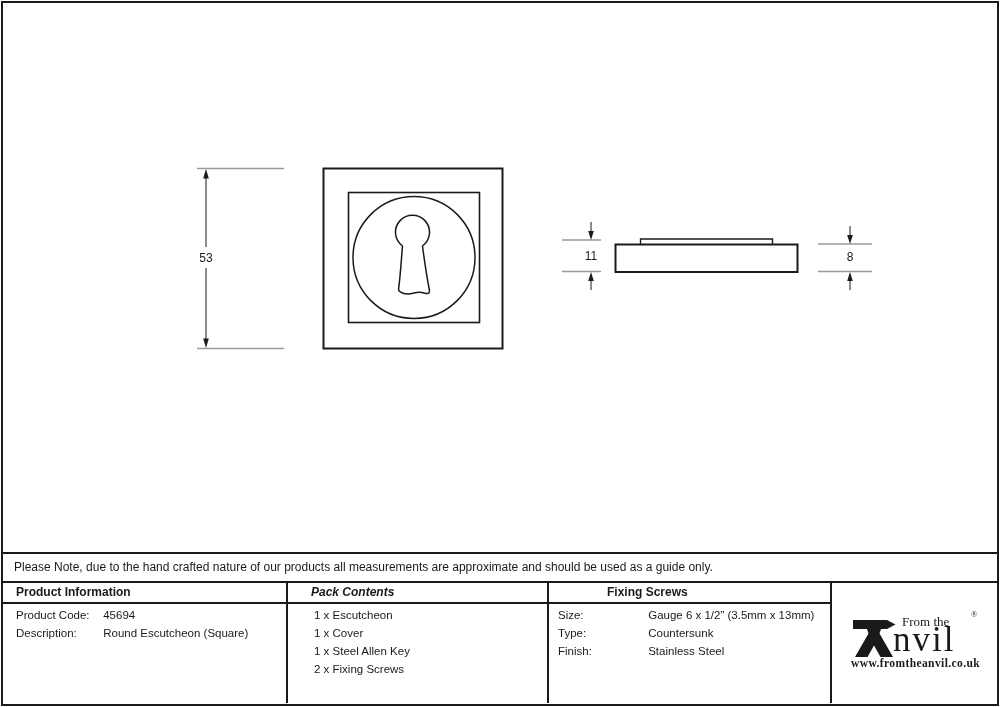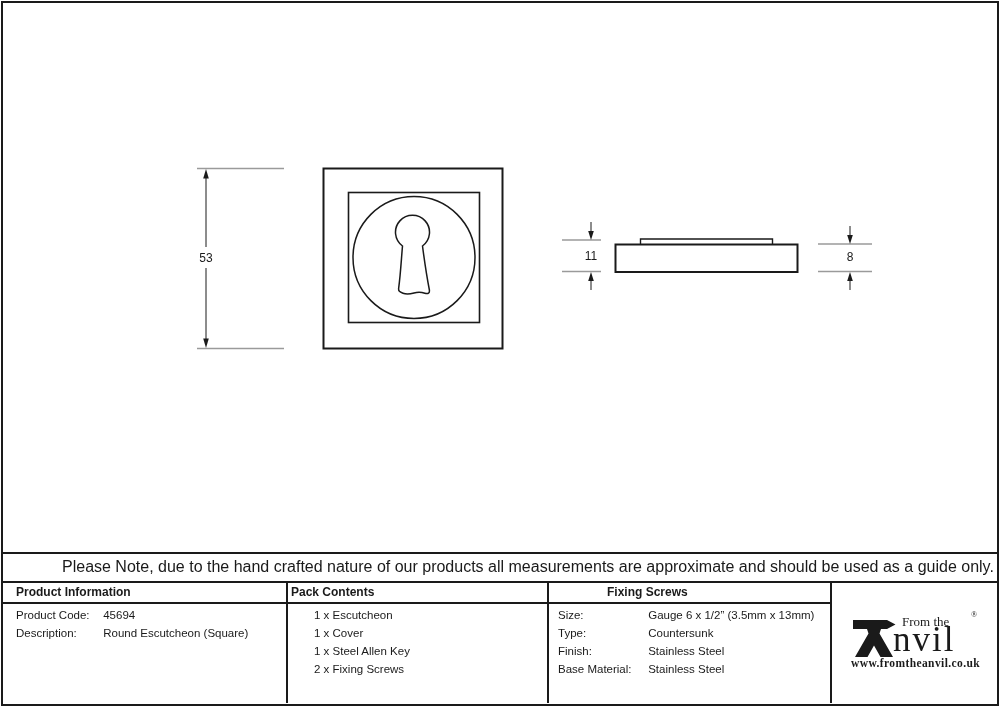--- a/index.html
+++ b/index.html
@@ -18,21 +18,21 @@
   svg .blk{stroke:#1a1a1a;fill:none;}
   svg .fillwhite{fill:#ffffff;}
   svg .ext{stroke:#9a9a9a;stroke-width:1.4;}
   svg .dim{stroke:#1a1a1a;stroke-width:1;}
   svg .arrow{fill:#1a1a1a;stroke:none;}
   svg text{
     font-family:"Liberation Sans","DejaVu Sans",sans-serif;
     font-size:12px;fill:#1a1a1a;
   }
   .note-text{
-    left:14px;top:556px;height:22px;line-height:22px;font-size:16px;margin-left:48px;
+    left:14px;top:556px;height:22px;line-height:22px;font-size:12px;
   }
   .col-header{
     height:19px;line-height:19px;top:583px;font-size:12px;font-weight:600;
   }
   .cell{top:606px;font-size:11.5px;}
   .cell .row{height:18px;line-height:18px;white-space:nowrap;}
   .cell .lbl{display:inline-block;}
   .pi .lbl{width:84px;}
   .fs .lbl{width:87px;}
   .logo-cell{left:830px;top:581px;width:168px;height:156px;}
@@ -110,21 +110,21 @@
 <div class="abs hline" style="left:2px;top:552px;width:996px;height:2px;"></div>
 <div class="abs hline" style="left:2px;top:581px;width:996px;height:2px;"></div>
 <div class="abs hline" style="left:2px;top:602px;width:828px;height:2px;"></div>
 <div class="abs vline" style="left:286px;top:581px;width:2px;height:122px;"></div>
 <div class="abs vline" style="left:547px;top:581px;width:2px;height:122px;"></div>
 <div class="abs vline" style="left:830px;top:581px;width:2px;height:122px;"></div>
 
 <div class="abs note-text">Please Note, due to the hand crafted nature of our products all measurements are approximate and should be used as a guide only.</div>
 
 <div class="abs col-header" style="left:16px;">Product Information</div>
-<div class="abs col-header" style="left:291px;">Pack Contents</div>
+<div class="abs col-header" style="left:311px;font-style:italic;">Pack Contents</div>
 <div class="abs col-header" style="left:559px;padding-left:48px;">Fixing Screws</div>
 
 <div class="abs cell pi" style="left:16px;">
   <div class="row">
     <span class="lbl">Product Code:</span>
     <span>45694</span>
   </div>
   <div class="row">
     <span class="lbl">Description:</span>
     <span>Round Escutcheon (Square)</span>
@@ -144,24 +144,20 @@
     <span>Gauge 6 x 1/2” (3.5mm x 13mm)</span>
   </div>
   <div class="row">
     <span class="lbl">Type:</span>
     <span>Countersunk</span>
   </div>
   <div class="row">
     <span class="lbl">Finish:</span>
     <span>Stainless Steel</span>
   </div>
-  <div class="row">
-    <span class="lbl">Base Material:</span>
-    <span>Stainless Steel</span>
-  </div>
 </div>
 
 <div class="abs logo-cell">
   <svg class="abs" style="left:21px;top:35px;" width="46" height="42" viewBox="0 0 44 42">
     <path fill="#1a1a1a" d="M1 4 H35 L43.5 8.5 L35 13 H29 L27.5 17.5 L39 37.5 L41 41 H28.5 L22 29.5 L15.5 41 H3 L5 37.5 L16.5 17.5 L15 13 H1 Z"></path>
   </svg>
   <div class="abs logo-from">From the</div>
   <div class="abs logo-name">nvil</div>
   <div class="abs logo-reg">®</div>
   <div class="abs logo-url">www.fromtheanvil.co.uk</div>

